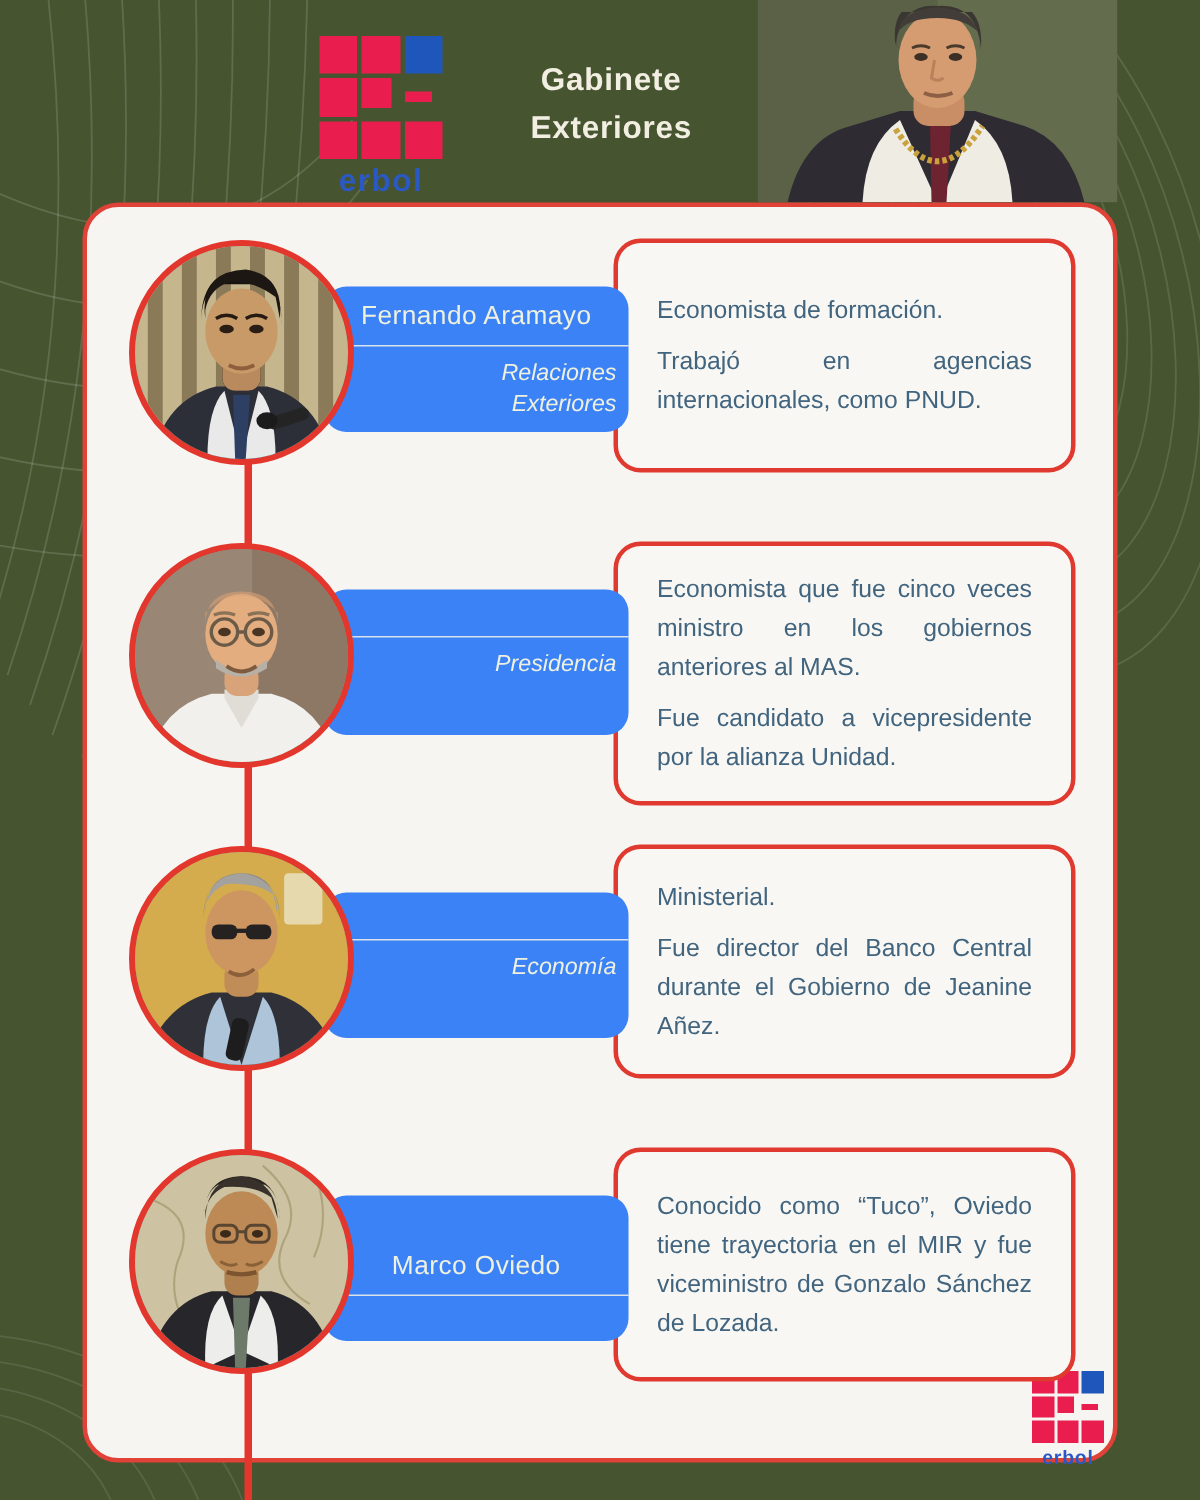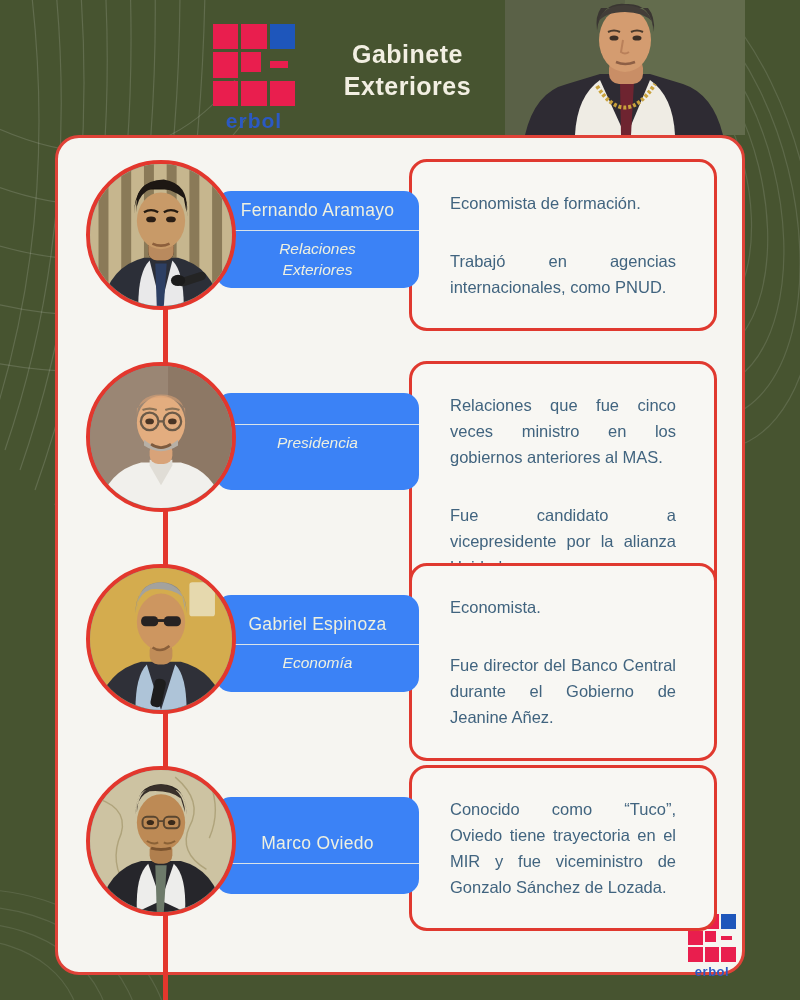--- a/index.html
+++ b/index.html
@@ -20,21 +20,21 @@
   .sq.blue{background:#1e56bb;}
   .sq.small{inset:0 22% 22% 0;}
   .sq.dash{inset:34% 28% 38% 0;}
   .logo-word{color:#2b59c3;font-weight:bold;font-size:21px;letter-spacing:1px;margin-top:3px;}
   .logo-bottom{left:686px;top:914px;width:52px;}
   .logo-bottom .logo-grid{width:48px;height:48px;gap:2px;}
   .logo-bottom .logo-word{font-size:13px;margin-top:2px;letter-spacing:.5px;}
 
   .title{
     position:absolute;left:300px;top:38px;width:215px;text-align:center;
-    color:#f2efe2;font-weight:bold;font-size:25px;line-height:32px;letter-spacing:.5px;
+    color:#f2efe2;font-weight:bold;font-size:21px;line-height:32px;letter-spacing:.5px;
   }
 
   
   .hero{position:absolute;left:505px;top:0;width:240px;height:135px;overflow:hidden;}
 
   
   .card{
     position:absolute;left:55px;top:135px;width:690px;height:840px;
     background:#f6f5f1;border:3px solid #e04238;border-radius:24px;box-sizing:border-box;
   }
@@ -50,30 +50,30 @@
   .photo svg{display:block;width:100%;height:100%;}
 
   .namebox{
     position:absolute;left:158px;top:34px;width:203px;height:97px;
     background:#3b82f6;border-radius:15px;z-index:2;
     display:flex;flex-direction:column;justify-content:center;align-items:stretch;
     color:#eef0e0;text-align:center;
   }
   .namebox .name{font-size:17.5px;letter-spacing:.3px;padding:6px 8px 9px;}
   .namebox .sep{height:1px;background:rgba(246,245,230,.85);margin:0;}
-  .namebox .role{font-size:15.5px;font-style:italic;padding:8px 8px 5px;white-space:pre-line;line-height:1.35;}
+  .namebox .role{font-size:15.5px;font-style:italic;padding:8px 8px 5px;white-space:pre-line;line-height:1.35;text-align:right;}
 
   .descbox{
     position:absolute;left:351px;top:2px;width:308px;min-height:156px;
     background:#f8f7f3;border:3px solid #e0392f;border-radius:18px;box-sizing:border-box;
     display:flex;flex-direction:column;justify-content:center;z-index:1;
     padding:12px 22px;
   }
   .descbox p{
-    margin:16px;color:#41647f;font-size:16.5px;line-height:26px;
+    margin:4px;color:#41647f;font-size:16.5px;line-height:26px;
     text-align:justify;
   }
 </style>
 </head>
 <body>
 
 <svg class="deco" width="800" height="1000" viewBox="0 0 800 1000">
   <g stroke="#ffffff" stroke-opacity="0.14" fill="none" stroke-width="1.2">
     <path d="M 30 -20 Q 60 220 -10 430"></path>
     <path d="M 55 -20 Q 80 230 5 450"></path>
@@ -240,21 +240,21 @@
         <path d="M 37 31 Q 42 29 47 31" stroke="#8a7257" stroke-width="1.6" fill="none"></path>
         <path d="M 53 31 Q 58 29 63 31" stroke="#8a7257" stroke-width="1.6" fill="none"></path>
         <path d="M 43 55 Q 50 60 57 55" stroke="#7e5b3e" stroke-width="1.8" fill="none"></path>
       </svg>
     </div>
     <div class="namebox">
       <div class="sep"></div>
       <div class="role">Presidencia</div>
     </div>
     <div class="descbox">
-        <p>Relaciones que fue cinco veces ministro en los gobiernos anteriores al MAS.</p>
+        <p>Economista que fue cinco veces ministro en los gobiernos anteriores al MAS.</p>
         <p>Fue candidato a vicepresidente por la alianza Unidad.</p>
       </div>
   </div>
 
   <div class="row row3">
     <div class="photo">
       <svg viewBox="0 0 100 100">
         <rect width="100" height="100" fill="#d4ac4e"></rect>
         <rect x="70" y="10" width="18" height="24" rx="2" fill="#e6d9ae"></rect>
         <path d="M 4 100 Q 12 72 36 66 L 64 66 Q 88 72 96 100 Z" fill="#2f3038"></path>
@@ -267,26 +267,25 @@
         <g fill="#262222">
           <rect x="36" y="34" width="12" height="7" rx="3"></rect>
           <rect x="52" y="34" width="12" height="7" rx="3"></rect>
           <rect x="47" y="36" width="6" height="2"></rect>
         </g>
         <path d="M 44 56 Q 50 60 56 55" stroke="#8a5f3a" stroke-width="1.8" fill="none"></path>
         <rect x="44" y="78" width="8" height="20" rx="3" fill="#1d1d1d" transform="rotate(12 48 88)"></rect>
       </svg>
     </div>
     <div class="namebox">
-      <div class="name">Gabriel Espinoza</div>
       <div class="sep"></div>
       <div class="role">Economía</div>
     </div>
     <div class="descbox">
-        <p>Economista.</p>
+        <p>Ministerial.</p>
         <p>Fue director del Banco Central durante el Gobierno de Jeanine Añez.</p>
       </div>
   </div>
 
   <div class="row row4">
     <div class="photo">
       <svg viewBox="0 0 100 100">
         <rect width="100" height="100" fill="#cdc3a2"></rect>
         <g stroke="#a89c72" stroke-width="1" fill="none" opacity=".8">
           <path d="M 5 20 Q 30 28 20 50 Q 14 70 30 88"></path>

